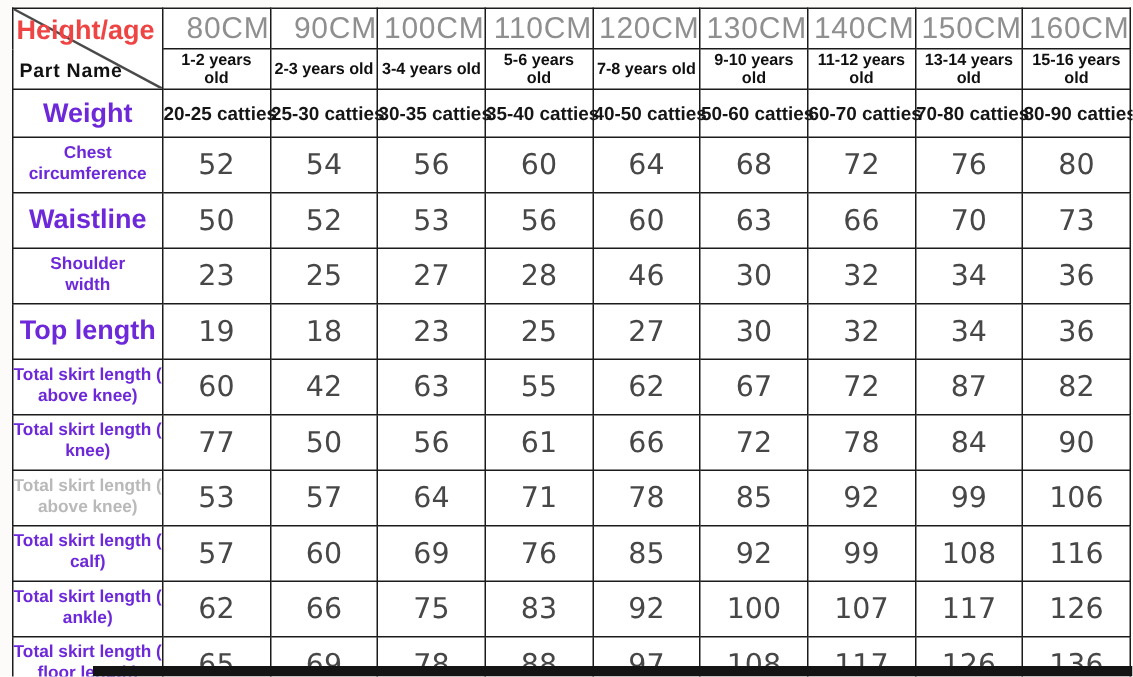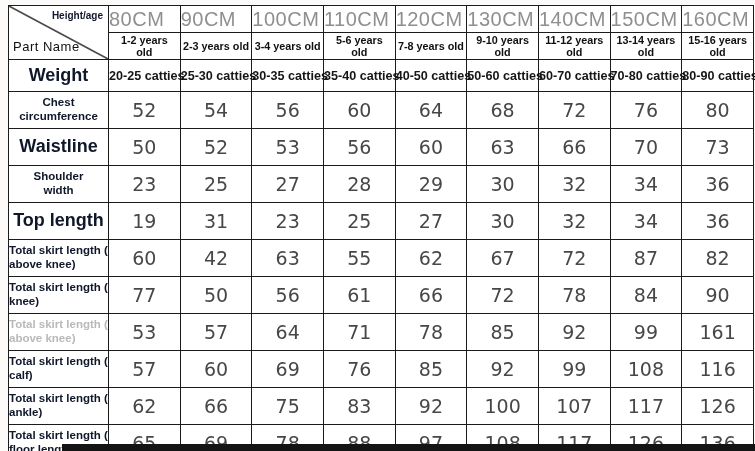--- a/index.html
+++ b/index.html
@@ -20,47 +20,47 @@
     border:1.6px solid #1b1b1b;
     padding:0;margin:0;
     overflow:visible;
   }
   col.label-col{width:100px;}
   
   .corner-cell{position:relative;height:52px;}
   .corner-cell svg{position:absolute;top:0;left:0;width:100%;height:100%;}
   .corner-top{
     position:absolute;top:4px;right:5px;
-    font-size:10px;font-weight:bold;color:#0f172a;
+    font-size:18px;font-weight:bold;color:#ef4444;
   }
   .corner-bottom{
     position:absolute;bottom:5px;left:4px;
-    font-size:13px;font-weight:normal;color:#111;letter-spacing:0.5px;
+    font-size:13px;font-weight:bold;color:#111;letter-spacing:0.5px;
   }
   
   .size-cell{
-    height:26px;text-align:left;vertical-align:middle;
+    height:26px;text-align:right;vertical-align:middle;
     color:#8f8f8f;font-size:20px;font-weight:400;letter-spacing:0.5px;
     font-family:"Liberation Sans", sans-serif;
   }
   .age-cell{
     height:26px;text-align:center;vertical-align:middle;
     font-size:10.8px;font-weight:bold;color:#101010;
     white-space:pre-line;line-height:1.15;
     padding:1px 2px;
   }
   
   .label-cell{
-    vertical-align:middle;color:#0f172a;font-weight:bold;
+    vertical-align:middle;color:#6d28d9;font-weight:bold;
     white-space:pre-line;line-height:1.2;
   }
   .label-large{font-size:18px;text-align:center;}
   .label-small{font-size:11.5px;}
   .label-center{text-align:center;}
-  .label-left{text-align:left;padding-left:5px;}
+  .label-left{text-align:center;padding-left:5px;}
   .label-faded{color:#b9b9b9;}
   .value-cell{
     text-align:center;vertical-align:middle;
     font-size:19px;color:#474747;font-weight:400;
     font-family:"DejaVu Sans", sans-serif;
     height:36px;
   }
   tr.row-weight .value-cell{
     font-size:12.6px;font-weight:bold;color:#161616;
     font-family:"Liberation Sans", sans-serif;
@@ -162,30 +162,30 @@
         <td class="value-cell">70</td>
         <td class="value-cell">73</td>
       </tr>
       <tr>
         <th class="label-cell label-small label-center">Shoulder
 width</th>
         <td class="value-cell">23</td>
         <td class="value-cell">25</td>
         <td class="value-cell">27</td>
         <td class="value-cell">28</td>
-        <td class="value-cell">29</td>
+        <td class="value-cell">46</td>
         <td class="value-cell">30</td>
         <td class="value-cell">32</td>
         <td class="value-cell">34</td>
         <td class="value-cell">36</td>
       </tr>
       <tr>
         <th class="label-cell label-large label-center">Top length</th>
         <td class="value-cell">19</td>
-        <td class="value-cell">31</td>
+        <td class="value-cell">18</td>
         <td class="value-cell">23</td>
         <td class="value-cell">25</td>
         <td class="value-cell">27</td>
         <td class="value-cell">30</td>
         <td class="value-cell">32</td>
         <td class="value-cell">34</td>
         <td class="value-cell">36</td>
       </tr>
       <tr>
         <th class="label-cell label-small label-left">Total skirt length (
@@ -217,21 +217,21 @@
         <th class="label-cell label-small label-left label-faded">Total skirt length (
 above knee)</th>
         <td class="value-cell">53</td>
         <td class="value-cell">57</td>
         <td class="value-cell">64</td>
         <td class="value-cell">71</td>
         <td class="value-cell">78</td>
         <td class="value-cell">85</td>
         <td class="value-cell">92</td>
         <td class="value-cell">99</td>
-        <td class="value-cell">161</td>
+        <td class="value-cell">106</td>
       </tr>
       <tr>
         <th class="label-cell label-small label-left">Total skirt length (
 calf)</th>
         <td class="value-cell">57</td>
         <td class="value-cell">60</td>
         <td class="value-cell">69</td>
         <td class="value-cell">76</td>
         <td class="value-cell">85</td>
         <td class="value-cell">92</td>

